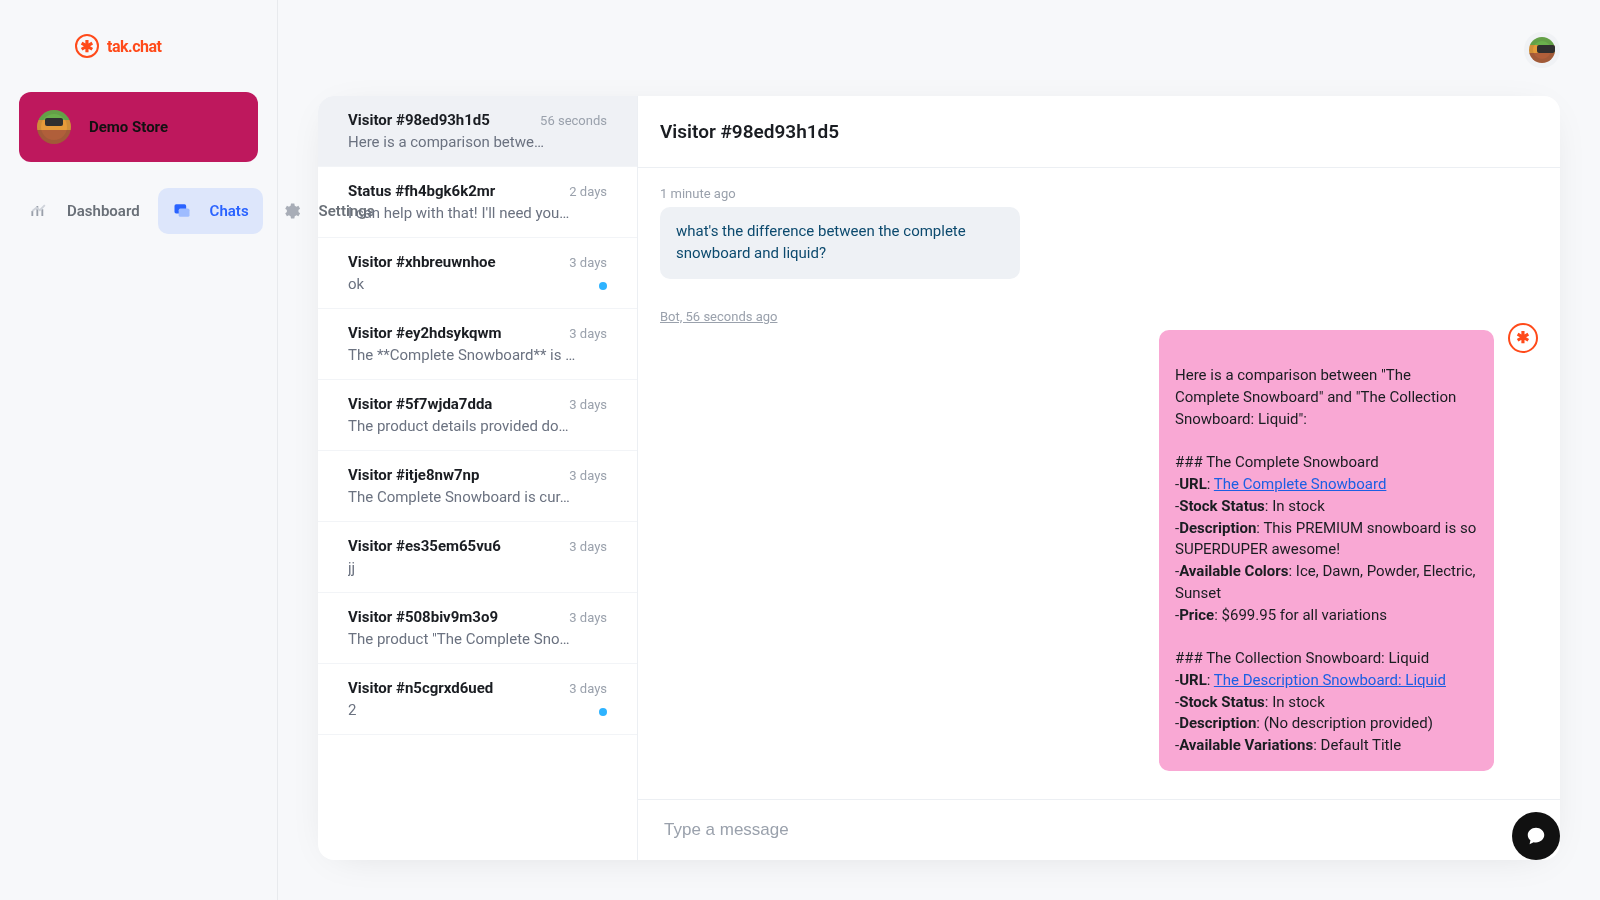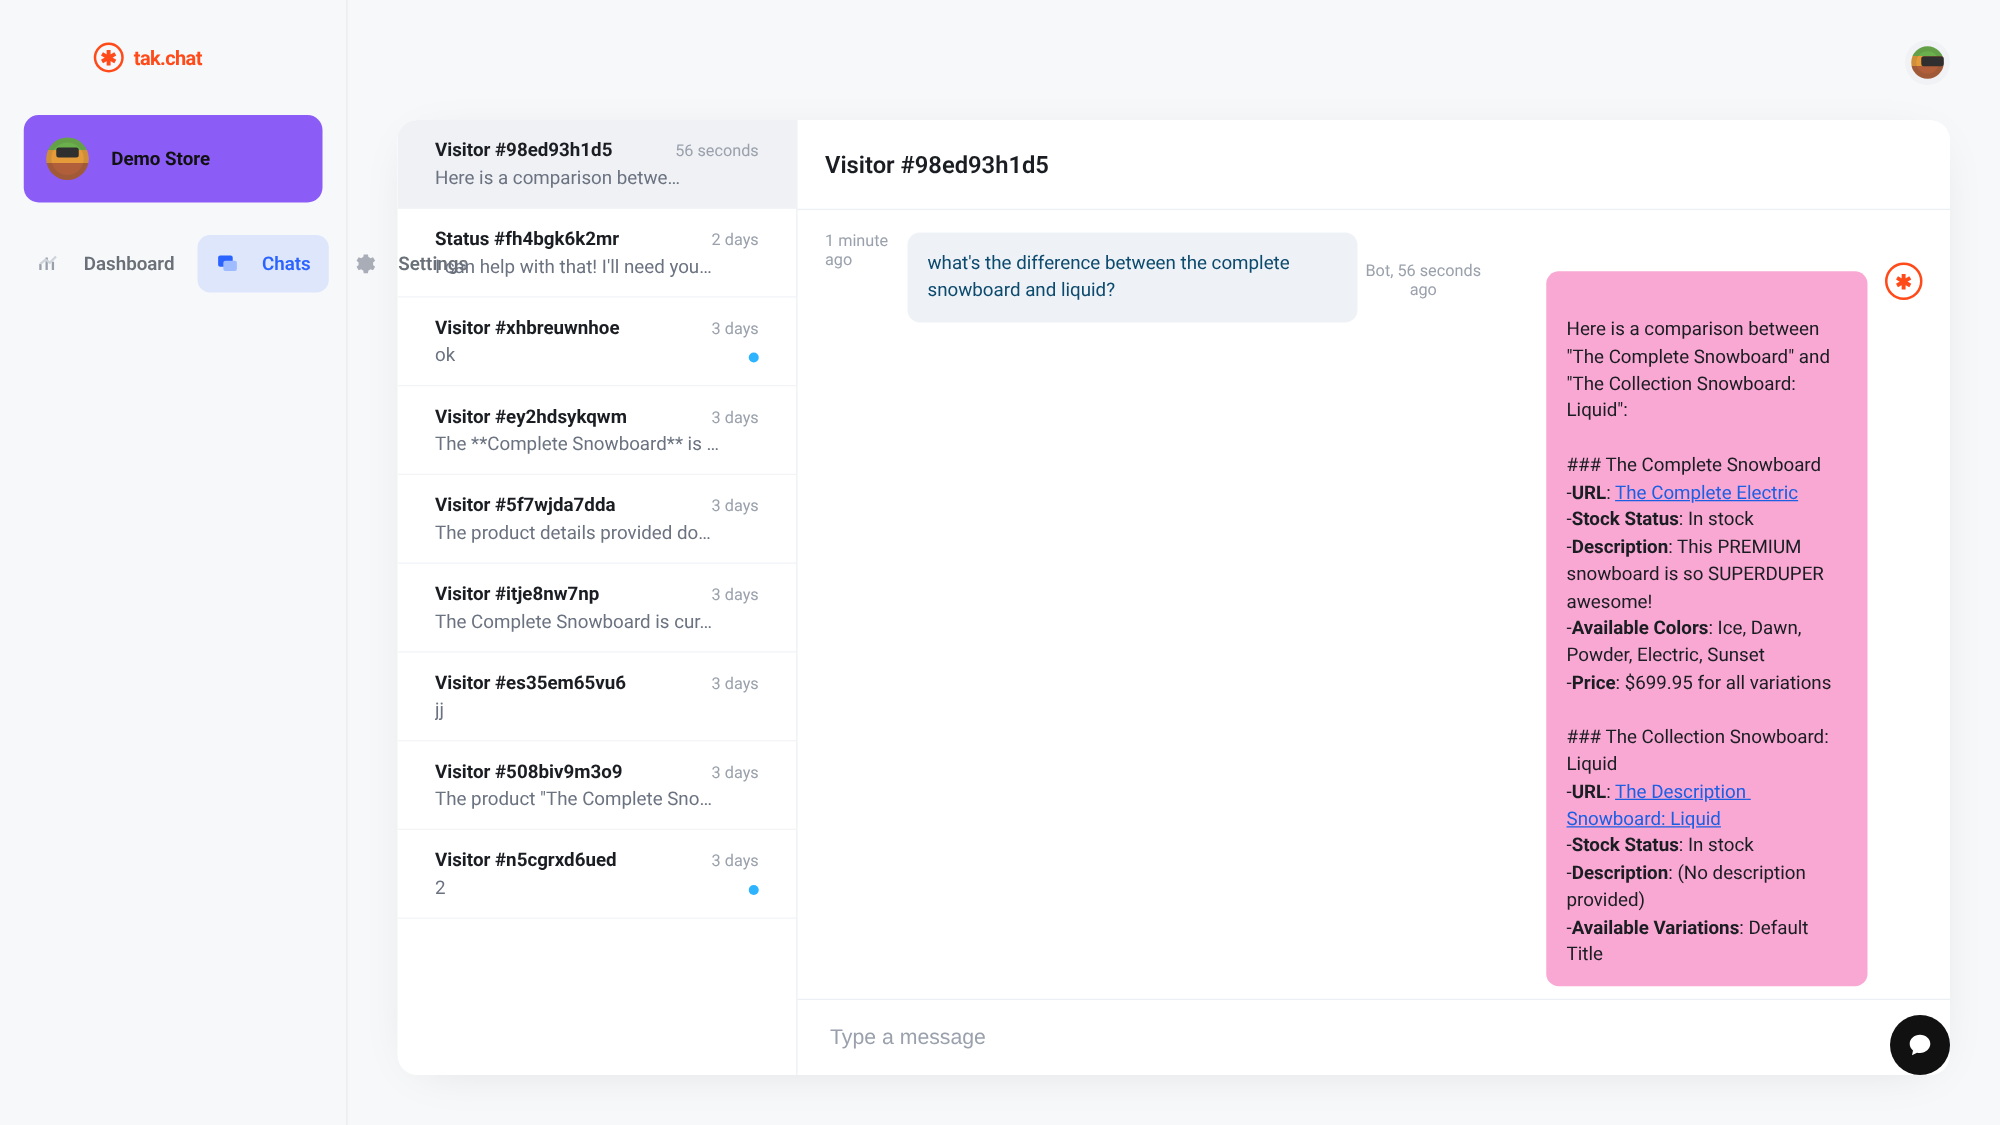--- a/index.html
+++ b/index.html
@@ -5,21 +5,21 @@
 * { margin: 0; padding: 0; box-sizing: border-box; }
 body { font-family: -apple-system, BlinkMacSystemFont, "Segoe UI", Roboto, sans-serif; background: #f7f8fa; color: #202225; width: 1600px; height: 900px; overflow: hidden; }
 
 .app { display: flex; width: 1600px; height: 900px; }
 
 
 .sidebar { width: 278px; padding: 34px 15px 15px 15px; border-right: 1px solid #e8eaed; display: flex; flex-direction: column; }
 .logo { display: flex; align-items: center; gap: 8px; padding-left: 60px; margin-bottom: 34px; }
 .logo-mark { width: 24px; height: 24px; border: 2.5px solid #ff4a1a; border-radius: 50%; display: flex; align-items: center; justify-content: center; color: #ff4a1a; font-weight: bold; font-size: 16px; }
 .logo-text { font-size: 16px; font-weight: 700; color: #ff4a1a; letter-spacing: -0.5px; }
-.store-sel { background: #8b5cf6; border-radius: 12px; padding: 18px 18px; display: flex; align-items: center; gap: 18px; margin: 0 4px 26px 4px; }
+.store-sel { background: #be185d; border-radius: 12px; padding: 18px 18px; display: flex; align-items: center; gap: 18px; margin: 0 4px 26px 4px; }
 .avatar { width: 34px; height: 34px; border-radius: 50%; background: linear-gradient(#6ab04c 30%, #e59b3a 30% 60%, #b05f3a 60%); box-shadow: inset 0 0 0 4px #473b2e22; position: relative; }
 .avatar::after{content:"";position:absolute;left:8px;top:8px;width:18px;height:8px;background:#2f2f2f;border-radius:2px;}
 .store-name { font-weight: 700; font-size: 15px; color: #111; }
 
 .nav { display:flex; flex-direction:row; gap:4px; }
 .nav-item { display:flex; align-items:center; gap:18px; padding: 13px 14px; border-radius: 10px; color:#6a7078; font-weight:600; font-size:15px; cursor:pointer; position:relative; }
 .nav-item.active { background:#dde6fb; color:#2a63ff; }
 .nav-item .chev { position:absolute; right:14px; color:#9aa0aa; font-size:13px; }
 
 
@@ -33,23 +33,23 @@
 .chat-item .row1 { display:flex; justify-content:space-between; align-items:baseline; gap:8px; }
 .chat-item .visitor { font-weight:700; font-size:15px; color:#1a1d22; }
 .chat-item .time { font-size:13px; color:#9aa1ac; white-space:nowrap; }
 .chat-item .preview { font-size:15px; color:#6b7280; margin-top:4px; white-space:nowrap; overflow:hidden; text-overflow:ellipsis; max-width: 260px; }
 .chat-item .dot { position:absolute; right:30px; bottom:18px; width:8px; height:8px; border-radius:50%; background:#2eb3ff; }
 
 
 .conv { flex:1; display:flex; flex-direction:column; }
 .conv-head { padding: 24px 22px 24px 22px; border-bottom:1px solid #eceff3; }
 .conv-title { font-size:19px; font-weight:600; color:#1a1d22; }
-.conv-body { flex:1; overflow-y:auto; padding: 18px 22px 10px 22px; display:flex; flex-direction:row; gap:6px; }
+.conv-body { flex:1; overflow-y:auto; padding: 18px 22px 10px 22px; display:flex; flex-direction:column; gap:6px; }
 .msg-meta { font-size:13px; color:#9aa1ac; }
-.msg-meta.right { text-align:center; margin-top:24px; }
+.msg-meta.right { text-align:left; margin-top:24px;text-decoration:underline; }
 .bubble { border-radius:10px; padding:14px 16px; font-size:15px; line-height:1.45; max-width:360px; }
 .bubble.user { background:#eef1f5; color:#0c4a6e; align-self:flex-start; }
 .bubble.bot { background:#f9a8d4; color:#1a1d22; align-self:flex-end; max-width:335px; }
 .bot-row { display:flex; align-items:flex-start; gap:14px; align-self:flex-end; }
 .bot-badge { width:30px; height:30px; border:2px solid #ff4a1a; border-radius:50%; display:flex; align-items:center;justify-content:center;color:#ff4a1a;font-weight:700; flex-shrink:0; margin-top:-7px;}
 .bot-content { white-space:pre-wrap; }
 .bot-content a { color:#1b5fe3; text-decoration:underline; }
 .bot-content b { font-weight:700; }
 
 .composer { border-top:1px solid #eceff3; padding: 20px 26px; }
@@ -201,21 +201,21 @@
           <div class="msg-meta">1 minute ago</div>
           <div class="bubble user">what's the difference between the complete snowboard and liquid?</div>
 
           <div class="msg-meta right" style="padding-right:46px;">Bot,  56 seconds ago</div>
           <div class="bot-row">
             <div class="bubble bot">
               <div class="bot-content">
 <span>Here is a comparison between "The Complete Snowboard" and "The Collection Snowboard: Liquid":</span>
 
 <span>### The Complete Snowboard</span>
--<b>URL</b>: <a href="#">The Complete Electric</a>
+-<b>URL</b>: <a href="#">The Complete Snowboard</a>
 -<b>Stock Status</b><span>: In stock</span>
 -<b>Description</b><span>: This PREMIUM snowboard is so SUPERDUPER awesome!</span>
 -<b>Available Colors</b><span>: Ice, Dawn, Powder, Electric, Sunset</span>
 -<b>Price</b><span>: $699.95 for all variations</span>
 
 <span>### The Collection Snowboard: Liquid</span>
 -<b>URL</b>: <a href="#">The Description Snowboard: Liquid</a>
 -<b>Stock Status</b><span>: In stock</span>
 -<b>Description</b><span>: (No description provided)</span>
 -<b>Available Variations</b><span>: Default Title</span></div>

